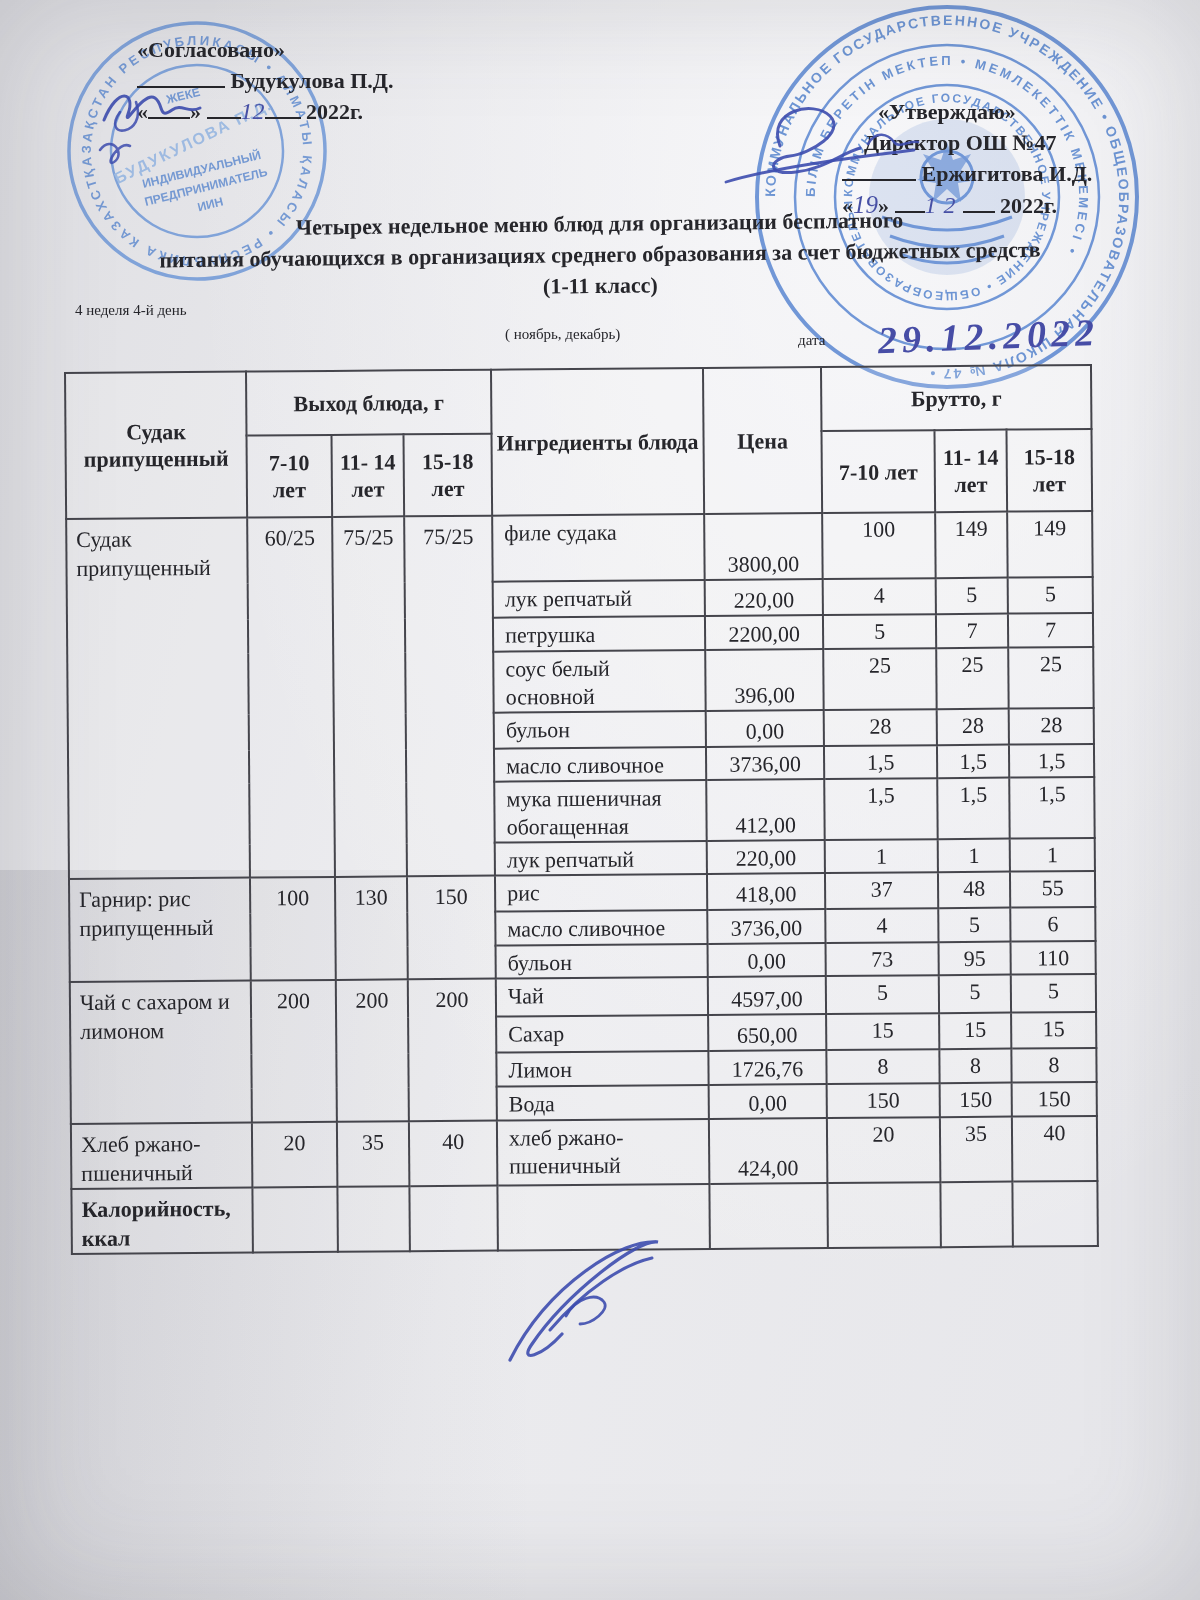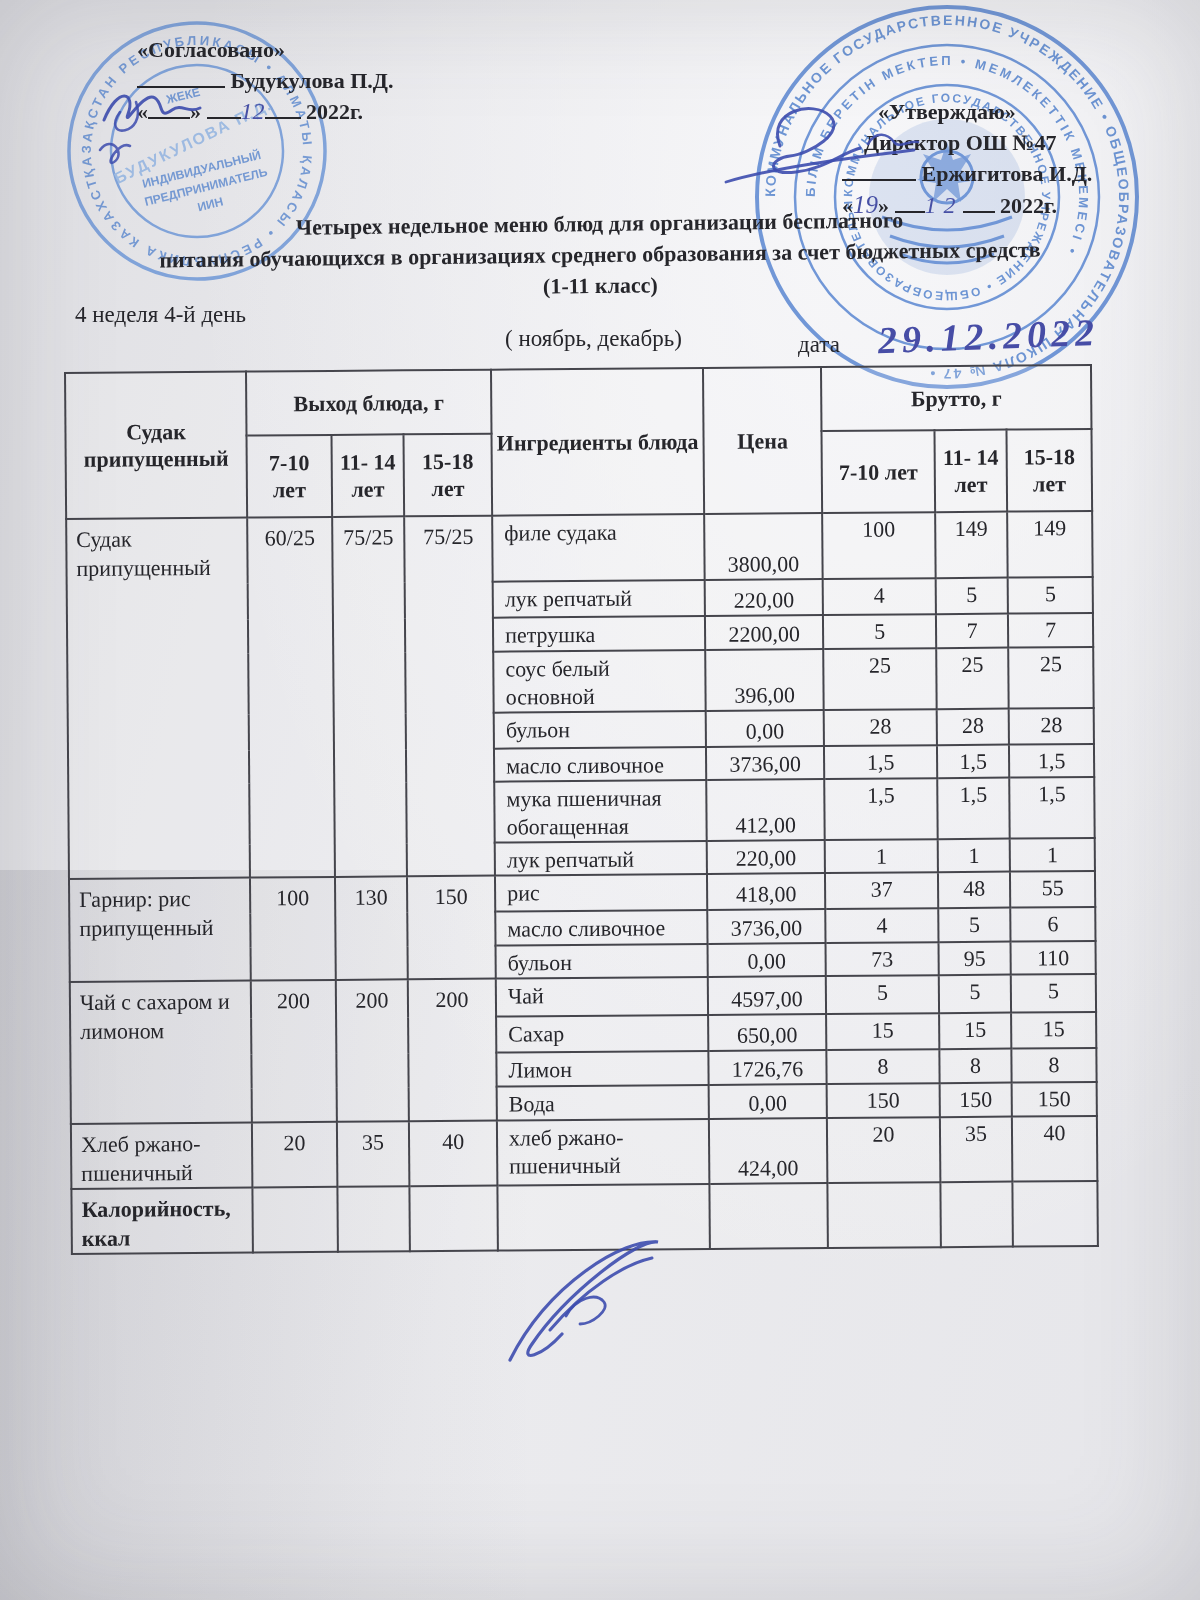--- a/index.html
+++ b/index.html
@@ -29,21 +29,21 @@
   .appr{font-size:22px;font-weight:700;line-height:31px;white-space:nowrap;}
   .appr .uline{display:inline-block;border-bottom:2px solid #26262b;height:18px;vertical-align:baseline;}
   .hw{color:#4750a5;font-style:italic;font-weight:400;}
   
   .title{
     left:55px;top:208px;width:1090px;text-align:center;
     font-size:22px;font-weight:700;line-height:31px;
     transform:rotate(-0.7deg);
   }
   
-  .meta{font-size:23px;}
+  .meta{font-size:15px;}
   .hw-date{
     font-size:38px;letter-spacing:5px;color:#474da6;font-style:italic;font-weight:700;
     transform:rotate(-2.2deg);white-space:nowrap;
   }
   
   table.menu{
     border-collapse:collapse;table-layout:fixed;
     width:1026px;background:rgba(255,255,255,.15);
     transform:rotate(-0.45deg);transform-origin:0 0;
     font-size:22px;

